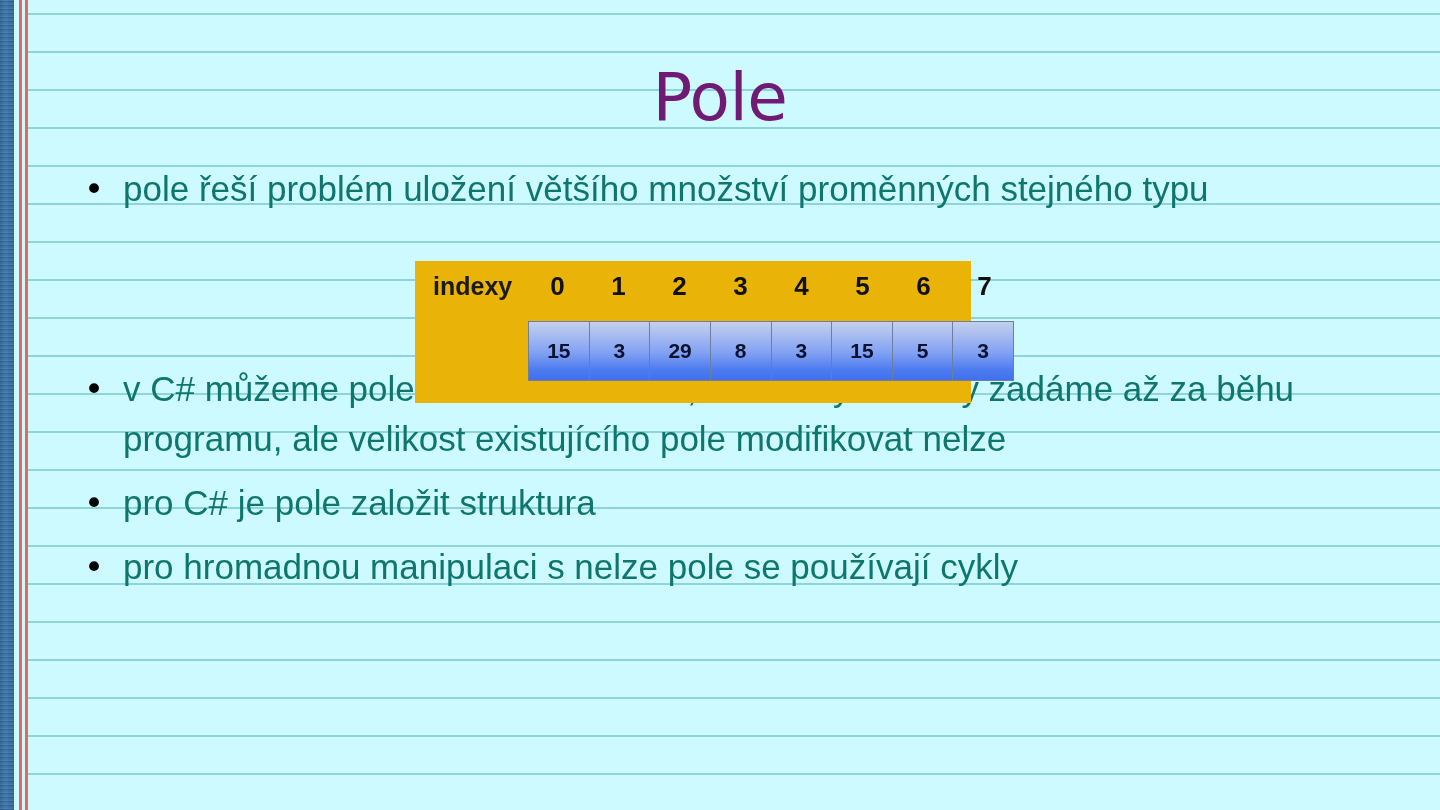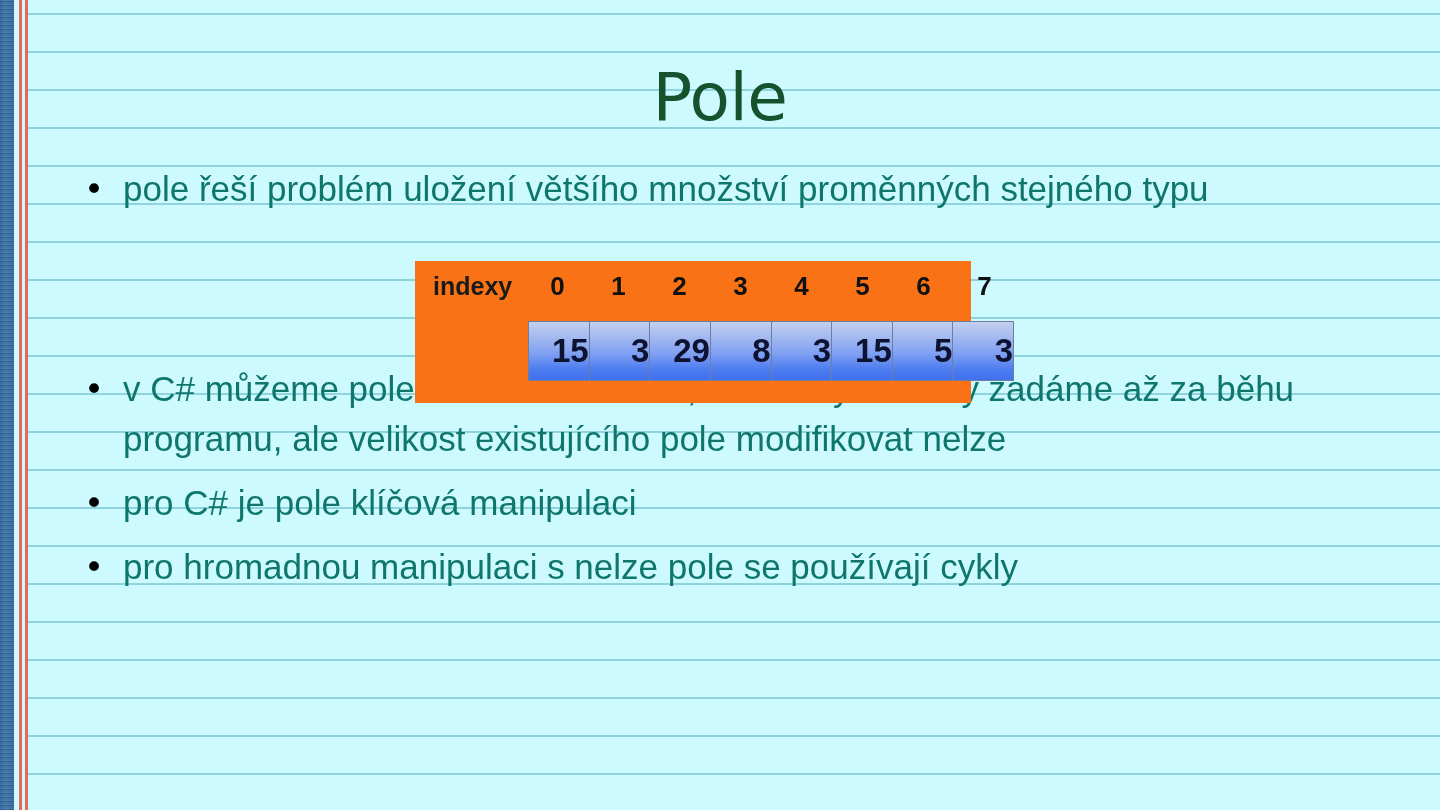--- a/index.html
+++ b/index.html
@@ -68,21 +68,21 @@
 
   
   #title {
     position: absolute;
     left: 0;
     top: 62px;
     width: 1440px;
     text-align: center;
     font-size: 66px;
     line-height: 72px;
-    color: #14532d;
+    color: #701a75;
     font-family: "DejaVu Sans", sans-serif;
     font-weight: 400;
     letter-spacing: -0.5px;
   }
 
   
   #body {
     position: absolute;
     left: 78px;
     top: 164px;
@@ -116,21 +116,21 @@
   .spacer-gap { height: 148px; }
   .spacer-small { height: 12px; }
 
   
   #array-figure {
     position: absolute;
     left: 415px;
     top: 261px;
     width: 556px;
     height: 142px;
-    background: #f97316;
+    background: #eab308;
   }
   #fig-indexy {
     position: absolute;
     left: 18px;
     top: 8px;
     font-size: 25px;
     line-height: 34px;
     color: #1a1a1a;
     font-family: "Liberation Sans", sans-serif;
     font-weight: 600;
@@ -156,22 +156,22 @@
     left: 113px;
     top: 60px;
     width: 486px;
     height: 60px;
     display: flex;
     border: 1px solid #6d7f9e;
     box-sizing: border-box;
   }
   .value-cell {
     flex: 1 1 0;
-    text-align: right;
-    font-size: 33px;
+    text-align: center;
+    font-size: 21px;
     line-height: 58px;
     color: #0d1230;
     font-family: "Liberation Sans", sans-serif;
     font-weight: 600;
     border-right: 1px solid #6d7f9e;
     box-sizing: border-box;
     background: linear-gradient(to bottom, #c3cfef 0%, #a9bdef 22%, #7e9ff2 55%, #4d7bf0 82%, #4070ee 100%);
   }
   .value-cell:last-child { border-right: none; }
 </style>
@@ -203,21 +203,21 @@
 
     <div class="bullet-row">
       <div class="bullet-dot">•</div>
       <div class="bullet-text">v C# můžeme pole založit s velikostí, kterou dynamicky zadáme až za běhu programu, ale velikost existujícího pole modifikovat nelze</div>
     </div>
 
     <div class="spacer-small"></div>
 
     <div class="bullet-row">
       <div class="bullet-dot">•</div>
-      <div class="bullet-text">pro C# je pole klíčová manipulaci</div>
+      <div class="bullet-text">pro C# je pole založit struktura</div>
     </div>
 
     <div class="spacer-small"></div>
 
     <div class="bullet-row">
       <div class="bullet-dot">•</div>
       <div class="bullet-text">pro hromadnou manipulaci s nelze pole se používají cykly</div>
     </div>
 
   </div>

